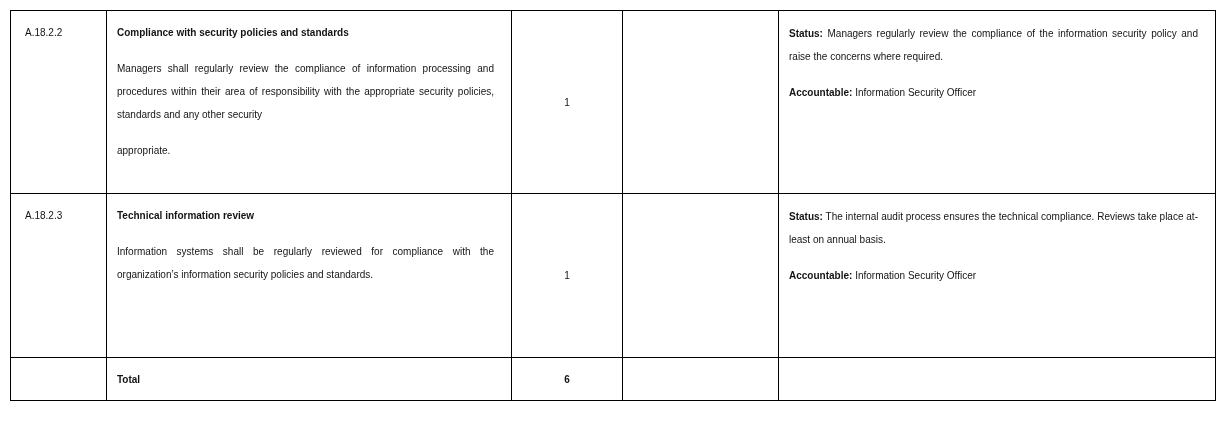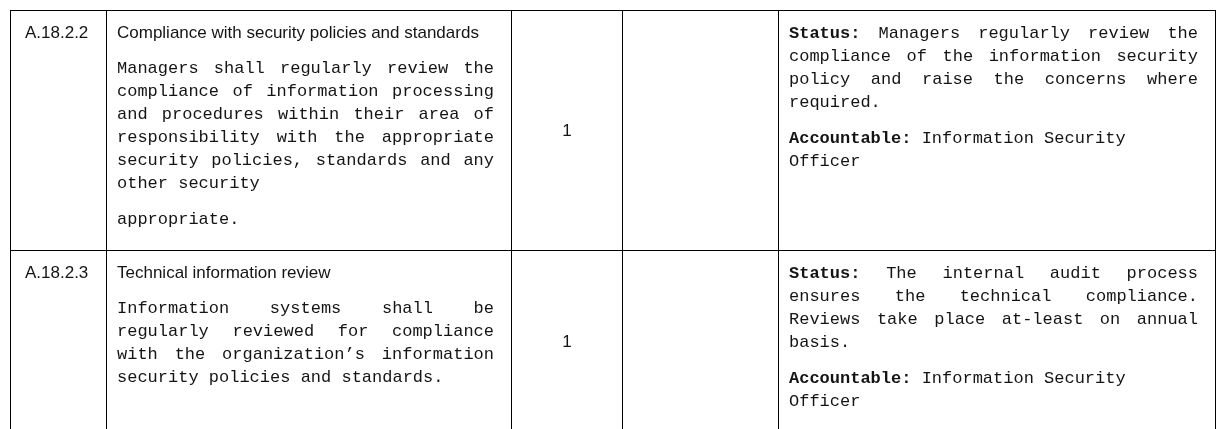--- a/index.html
+++ b/index.html
@@ -17,45 +17,44 @@
   table.doc-table {
     border-collapse: collapse;
     table-layout: fixed;
     width: 1205px;
     margin: 10px 0 0 10px;
   }
   td {
     border: 1.2px solid #000000;
     vertical-align: top;
     padding: 10px 11px 6px 10px;
-    font-size: 17px;
+    font-size: 10px;
     line-height: 23px;
     overflow: hidden;
   }
   tr.row-tall  { height: 183px; }
   tr.row-mid   { height: 164px; }
   tr.row-total { height: 43px;  }
 
   td.id-cell {
     padding-left: 14px;
   }
   td.count-cell {
     text-align: center;
     vertical-align: middle;
     padding: 0;
   }
   td.status-cell p:first-child { margin-top: 1px; }
 
   p.cell-title {
-    font-weight: normal;
+    font-weight: bold;
     margin: 0 0 13px 0;
   }
   p.para {
     margin: 0 6px 13px 0;
-    font-family: Liberation Mono, monospace;
   }
   .justify {
     text-align: justify;
   }
   .bold { font-weight: bold; }
   td.total-label-cell { font-weight: bold; vertical-align: middle; padding-top: 4px; padding-bottom: 4px; }
   td.total-count-cell { font-weight: bold; }
 </style>
 </head>
 <body>
@@ -100,14 +99,25 @@
     <td class="count-cell">
       <span>1</span>
     </td>
     <td class="empty-cell"></td>
     <td class="status-cell">
       <p class="para justify"><b class="bold">Status:</b> <span>The internal audit process ensures the technical compliance. Reviews take place at-least on annual basis.</span></p>
       <p class="para"><b class="bold">Accountable:</b> <span>Information Security Officer</span></p>
     </td>
   </tr>
 
+  <tr class="row-total">
+    <td class="id-cell"></td>
+    <td class="total-label-cell">
+      <span>Total</span>
+    </td>
+    <td class="count-cell total-count-cell">
+      <span>6</span>
+    </td>
+    <td class="empty-cell"></td>
+    <td class="empty-cell"></td>
+  </tr>
 </tbody>
   </table>
 
 </body></html>

